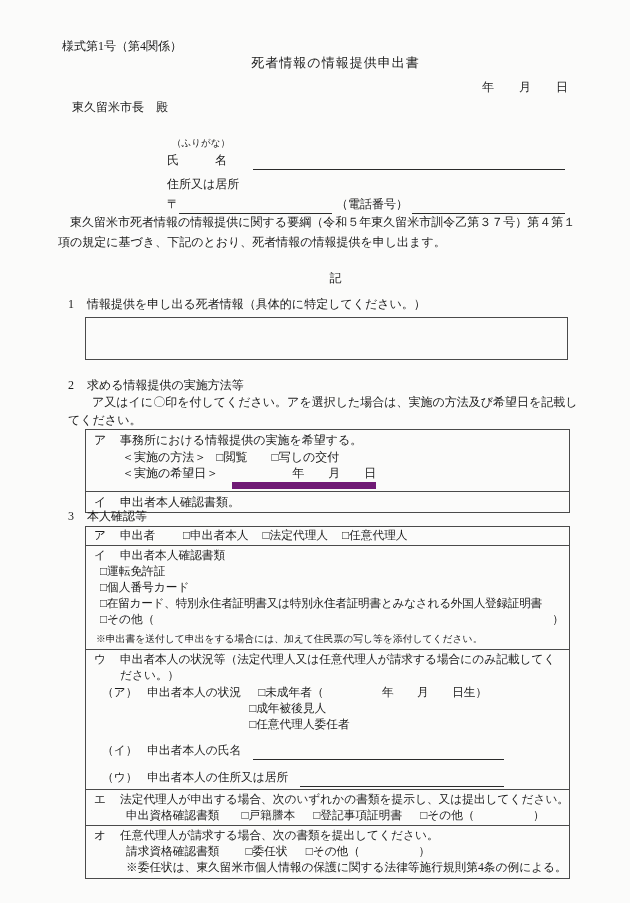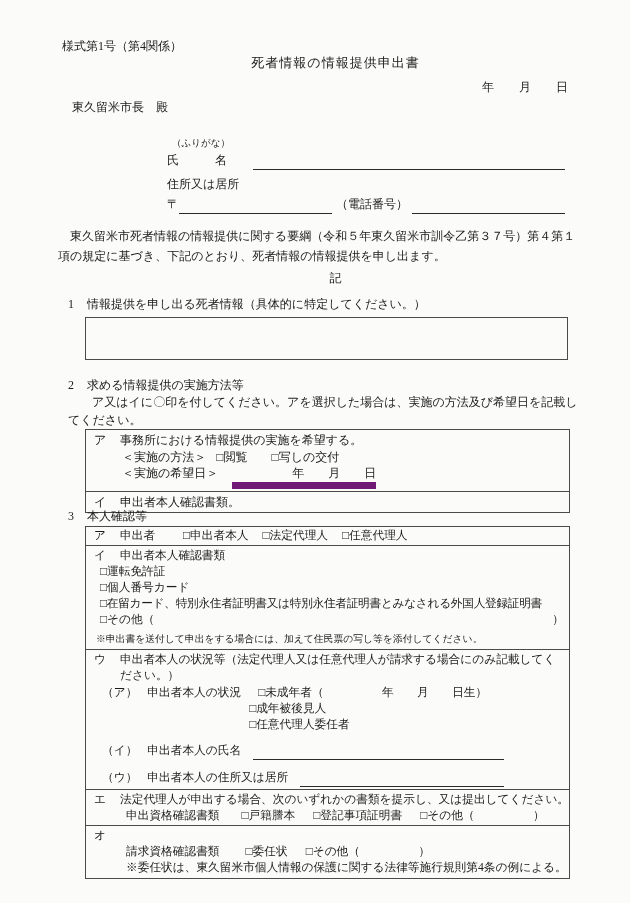--- a/index.html
+++ b/index.html
@@ -57,21 +57,21 @@
 
   <div class="abs" style="left:167px;top:176px;">住所又は居所</div>
 
   <div class="abs flexrow" style="left:167px;top:196px;width:398px;height:18px;">
     <span class="lblsm" style="margin-right:0;">〒</span>
     <span class="fillflex" style="max-width:210px;"></span>
     <span style="margin:0 4px;">（電話番号）</span>
     <span class="fillflex"></span>
   </div>
 
-  <div class="abs pre" style="left:58px;top:227px;width:545px;line-height:19.5px;">　東久留米市死者情報の情報提供に関する要綱（令和５年東久留米市訓令乙第３７号）第４第１
+  <div class="abs pre" style="left:58px;top:213px;width:545px;line-height:19.5px;">　東久留米市死者情報の情報提供に関する要綱（令和５年東久留米市訓令乙第３７号）第４第１
 項の規定に基づき、下記のとおり、死者情報の情報提供を申し出ます。</div>
   <div class="abs center" style="top:270px;">記</div>
 
   <div class="abs flexrow" style="left:68px;top:296px;">
     <span style="margin-right:13px;">1</span>
     <span>情報提供を申し出る死者情報（具体的に特定してください。）</span>
   </div>
   <div class="abs box" style="left:85px;top:317px;width:481px;height:41px;"></div>
 
   <div class="abs flexrow" style="left:68px;top:377px;">
@@ -179,20 +179,21 @@
         <span>申出資格確認書類</span>
         <span class="opt" style="margin-left:22px;">□戸籍謄本</span>
         <span class="opt" style="margin-left:18px;">□登記事項証明書</span>
         <span class="opt" style="margin-left:18px;">□その他（　　　　　）</span>
       </div>
     </div>
 
     <div class="trow">
       <div class="flexrow nowrap">
         <span class="lbl">オ</span>
+        <span>任意代理人が請求する場合、次の書類を提出してください。</span>
       </div>
       <div class="flexrow nowrap" style="margin-left:32px;">
         <span>請求資格確認書類</span>
         <span class="opt" style="margin-left:26px;">□委任状</span>
         <span class="opt" style="margin-left:18px;">□その他（　　　　　）</span>
       </div>
       <div class="nowrap" style="margin-left:32px;">※委任状は、東久留米市個人情報の保護に関する法律等施行規則第4条の例による。</div>
     </div>
 
   </div>

